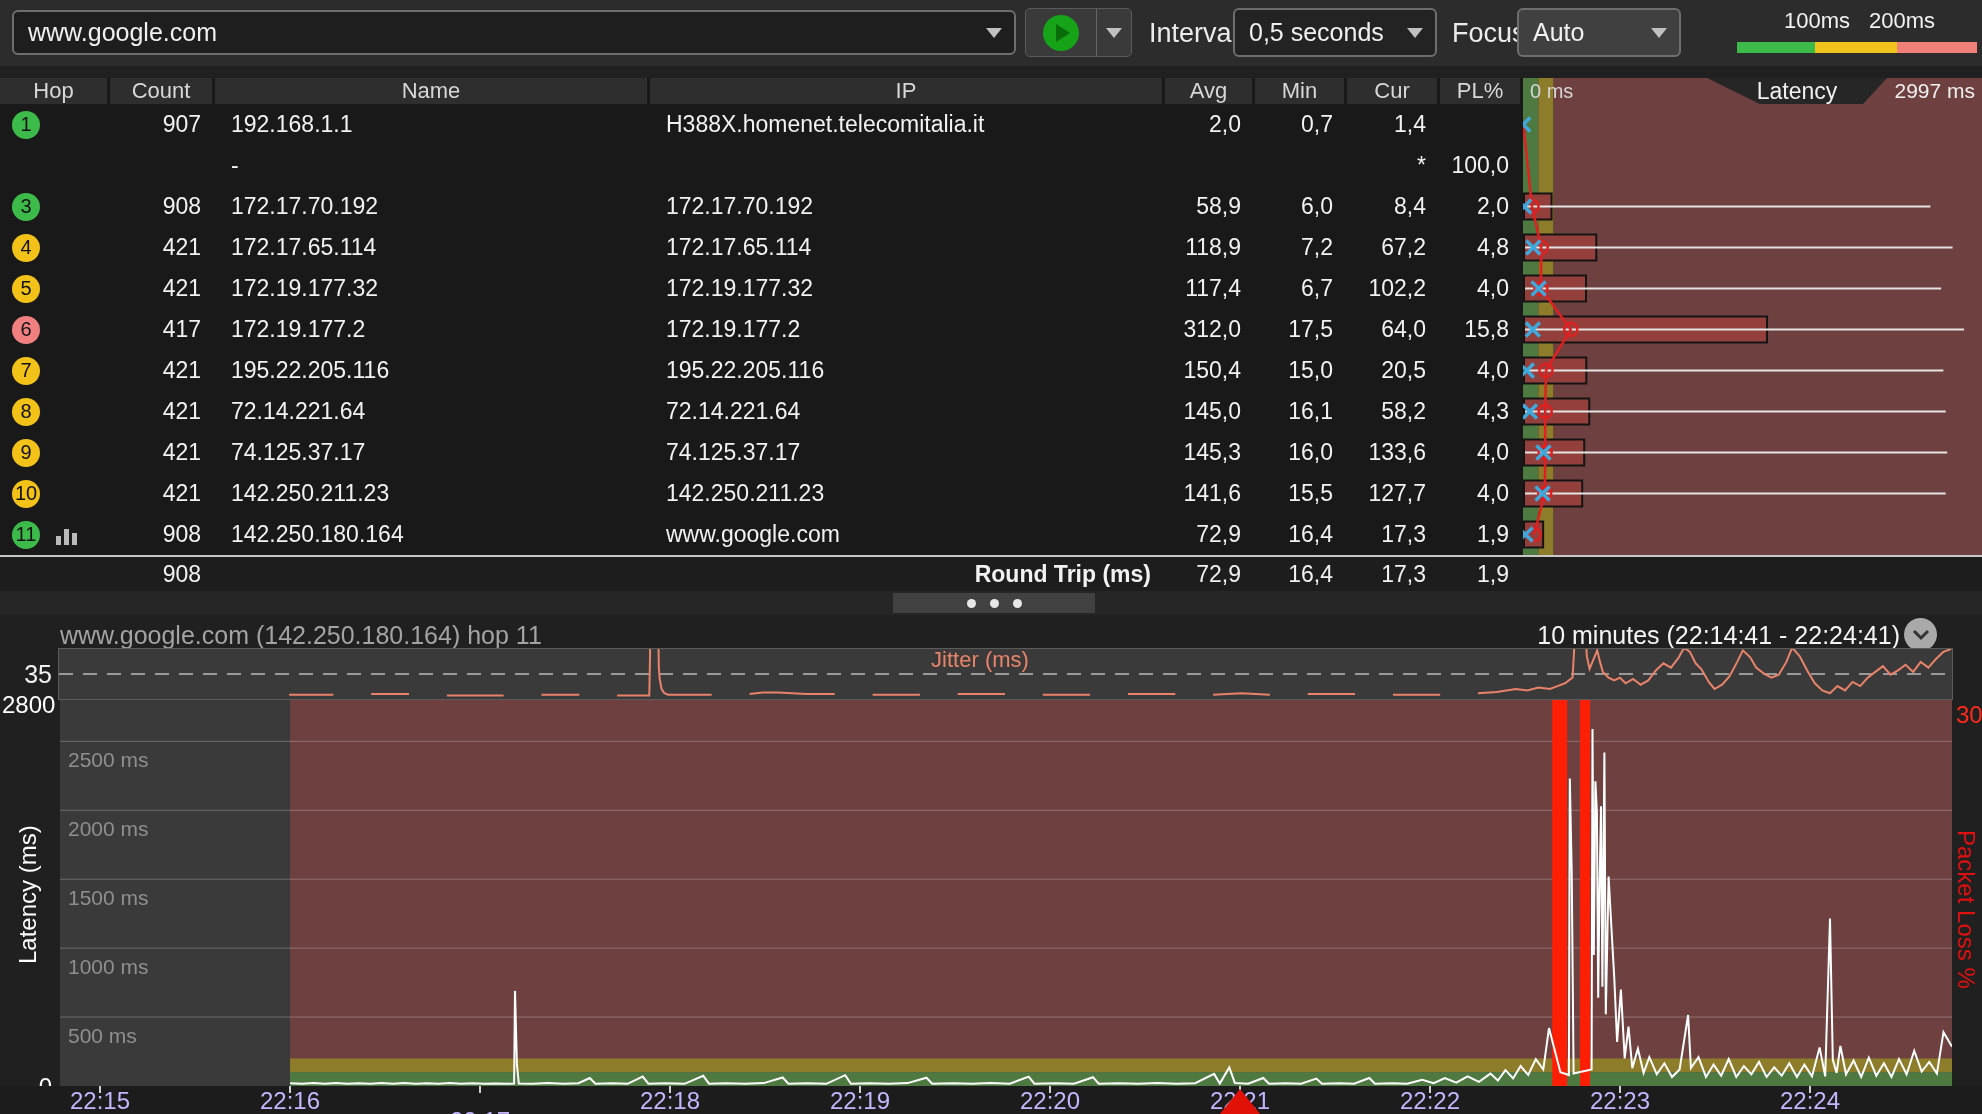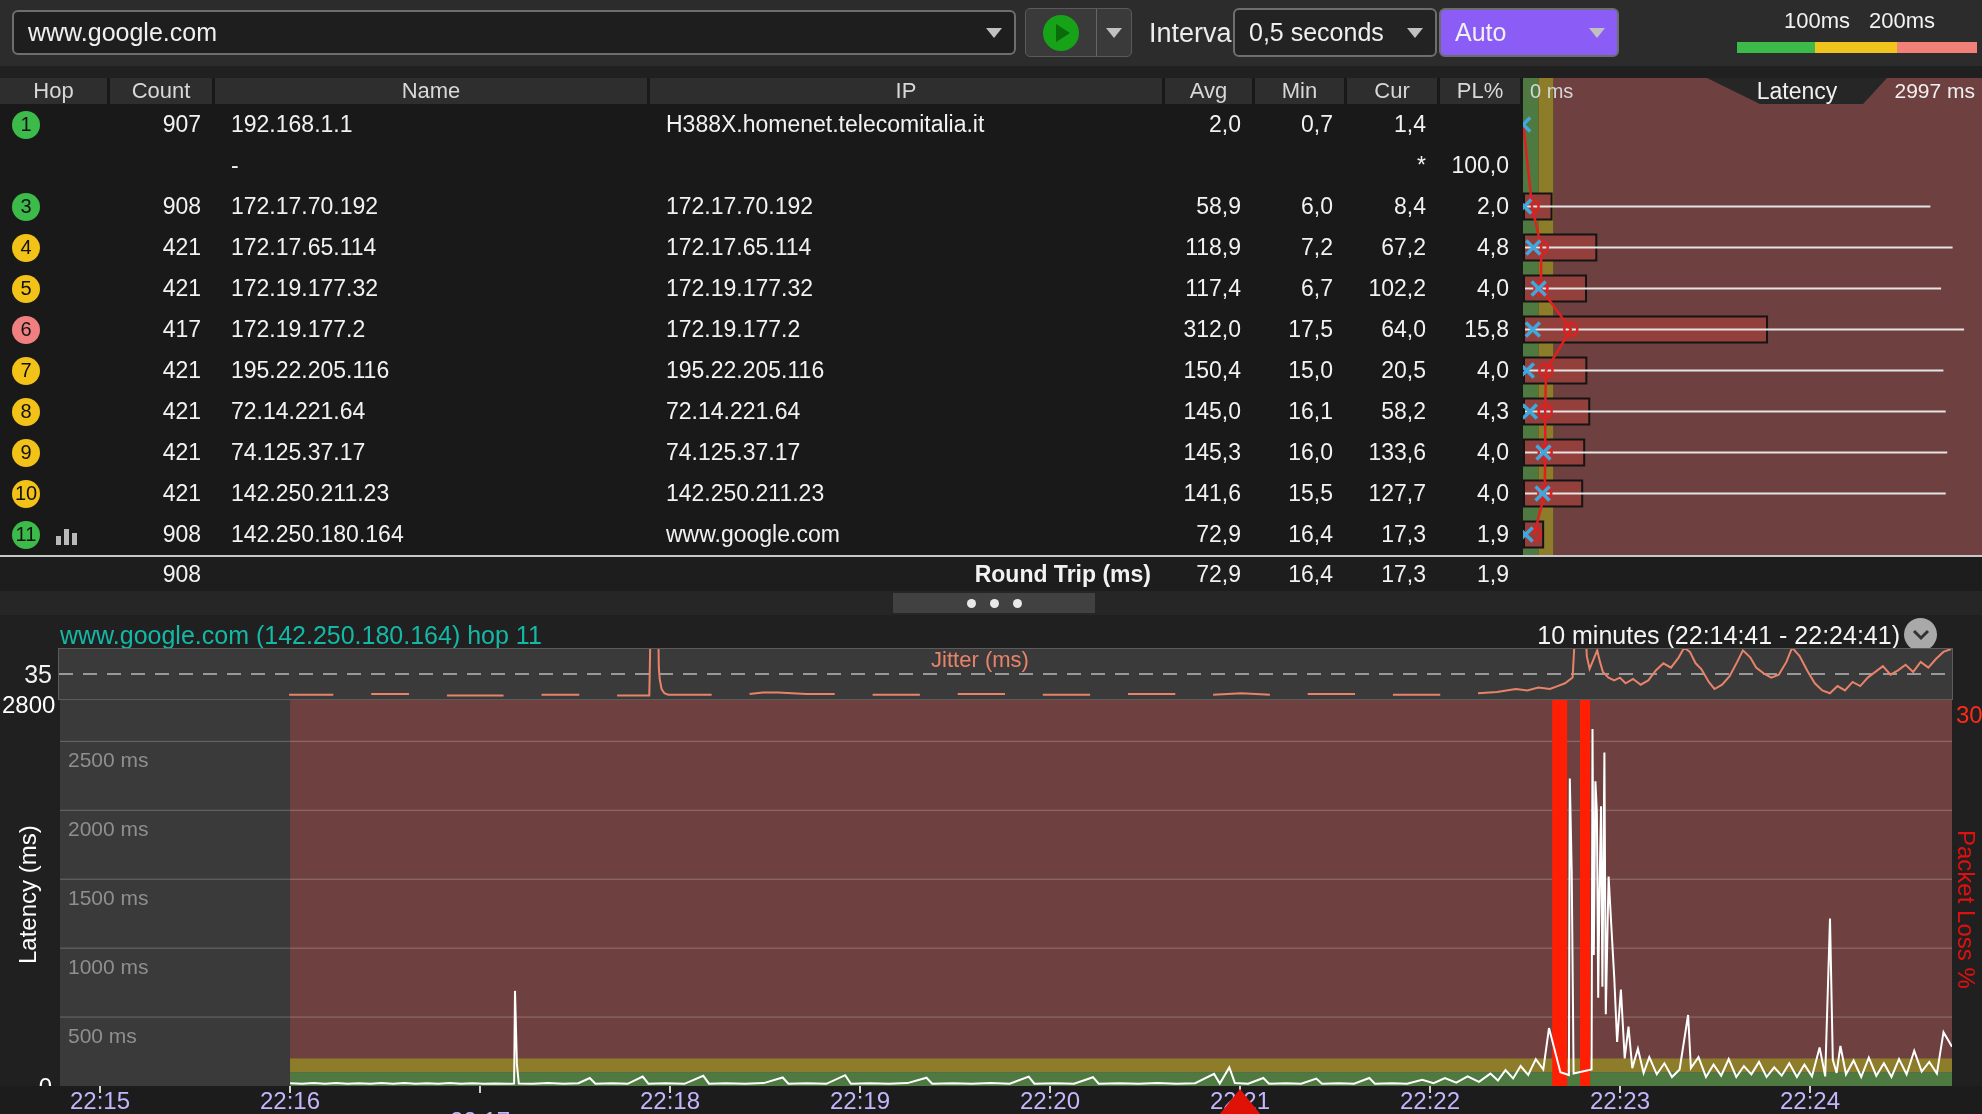--- a/index.html
+++ b/index.html
@@ -14,21 +14,21 @@
   .arrow { width:0; height:0; border-left:8px solid transparent; border-right:8px solid transparent; border-top:10px solid #c0c0c0; }
   .combo .arrow-box { width:40px; display:flex; justify-content:center; }
   .target-box { left:12px; top:10px; width:1004px; height:45px; }
   .play-group { position:absolute; left:1025px; top:8px; width:107px; height:49px; background:#3a3a3a; border:1px solid #5a5a5a; border-radius:5px; display:flex; align-items:center; }
   .play-btn { width:71px; height:100%; display:flex; align-items:center; justify-content:center; border-right:1px solid #666; }
   .play-circle { width:36px; height:36px; border-radius:50%; background:#17a317; display:flex; align-items:center; justify-content:center; }
   .play-tri { width:0; height:0; border-top:9px solid transparent; border-bottom:9px solid transparent; border-left:14px solid #0a6b0a; margin-left:4px; }
   .play-dd { flex:1; display:flex; justify-content:center; }
   .tb-label { position:absolute; top:0; height:66px; display:flex; align-items:center; color:#ececec; font-size:27px; }
   .interval-combo { left:1233px; top:8px; width:204px; height:49px; background:#232323; }
-  .focus-combo { left:1439px; top:8px; width:180px; height:49px; background:#8b5cf6; }
+  .focus-combo { left:1517px; top:8px; width:164px; height:49px; background:#404040; }
   .legend { position:absolute; left:1737px; top:8px; width:240px; height:50px; }
   .legend .lab { position:absolute; top:0; font-size:22px; color:#f2f2f2; width:110px; text-align:center; }
   .legend .bar { position:absolute; left:0; top:34px; width:240px; height:11px; display:flex; }
 
   
   .tablewrap { position:absolute; left:0; top:78px; width:1982px; height:513px; background:#191919; }
   .trow { display:grid; grid-template-columns:110px 105px 435px 515px 90px 92px 93px 83px 459px; height:41px; align-items:center; color:#f2f2f2; font-size:23px; }
   .thead { height:26px; }
   .thead > div { background:#2e2e2e; color:#d8d8d8; font-size:22px; text-align:center; height:26px; line-height:26px; border-right:3px solid #191919; }
   .thead > div.c-lat { background:transparent; border-right:none; }
@@ -44,21 +44,21 @@
   .graph-icon { display:flex; align-items:flex-end; gap:3px; height:20px; }
   .graph-icon i { display:block; width:5px; background:#b9b9b9; }
 
   
   .splitter { position:absolute; left:0; top:591px; width:1982px; height:24px; background:#262626; }
   .grip { position:absolute; left:893px; top:2px; width:202px; height:20px; background:#414141; display:flex; align-items:center; justify-content:center; gap:14px; }
   .grip i { display:block; width:9px; height:9px; border-radius:50%; background:#e8e8e8; }
 
   
   .gpanel { position:absolute; left:0; top:615px; width:1982px; height:499px; background:#202020; }
-  .gtitle { position:absolute; left:60px; top:6px; color:#14b8a6; font-size:25px; }
+  .gtitle { position:absolute; left:60px; top:6px; color:#a3a3a3; font-size:25px; }
   .grange { position:absolute; right:82px; top:6px; color:#f5f5f5; font-size:25px; }
   .collapse { position:absolute; left:1904px; top:3px; width:33px; height:33px; border-radius:50%; background:#a9a9a9; display:flex; align-items:center; justify-content:center; }
   .jitterstrip { position:absolute; left:58px; top:33px; width:1895px; height:52px; background:#3a3a3a; border:1px solid #5c5c5c; overflow:hidden; }
   .jlabel35 { position:absolute; left:8px; top:45px; width:44px; text-align:right; color:#f2f2f2; font-size:25px; }
   .jittertitle { position:absolute; left:880px; top:32px; width:200px; text-align:center; color:#e8836a; font-size:22px; z-index:3; }
   .plot { position:absolute; left:60px; top:85px; width:1892px; height:386px; }
   .ylab-max { position:absolute; left:2px; top:76px; width:50px; text-align:right; color:#fff; font-size:24px; }
   .ylab-min { position:absolute; left:2px; top:458px; width:50px; text-align:right; color:#fff; font-size:24px; }
   .ylab-axis { position:absolute; left:14px; top:150px; height:260px; color:#fff; font-size:24px; writing-mode:vertical-rl; transform:rotate(180deg); text-align:center; }
   .rlab-30 { position:absolute; left:1956px; top:86px; color:#ff2a1a; font-size:24px; }

